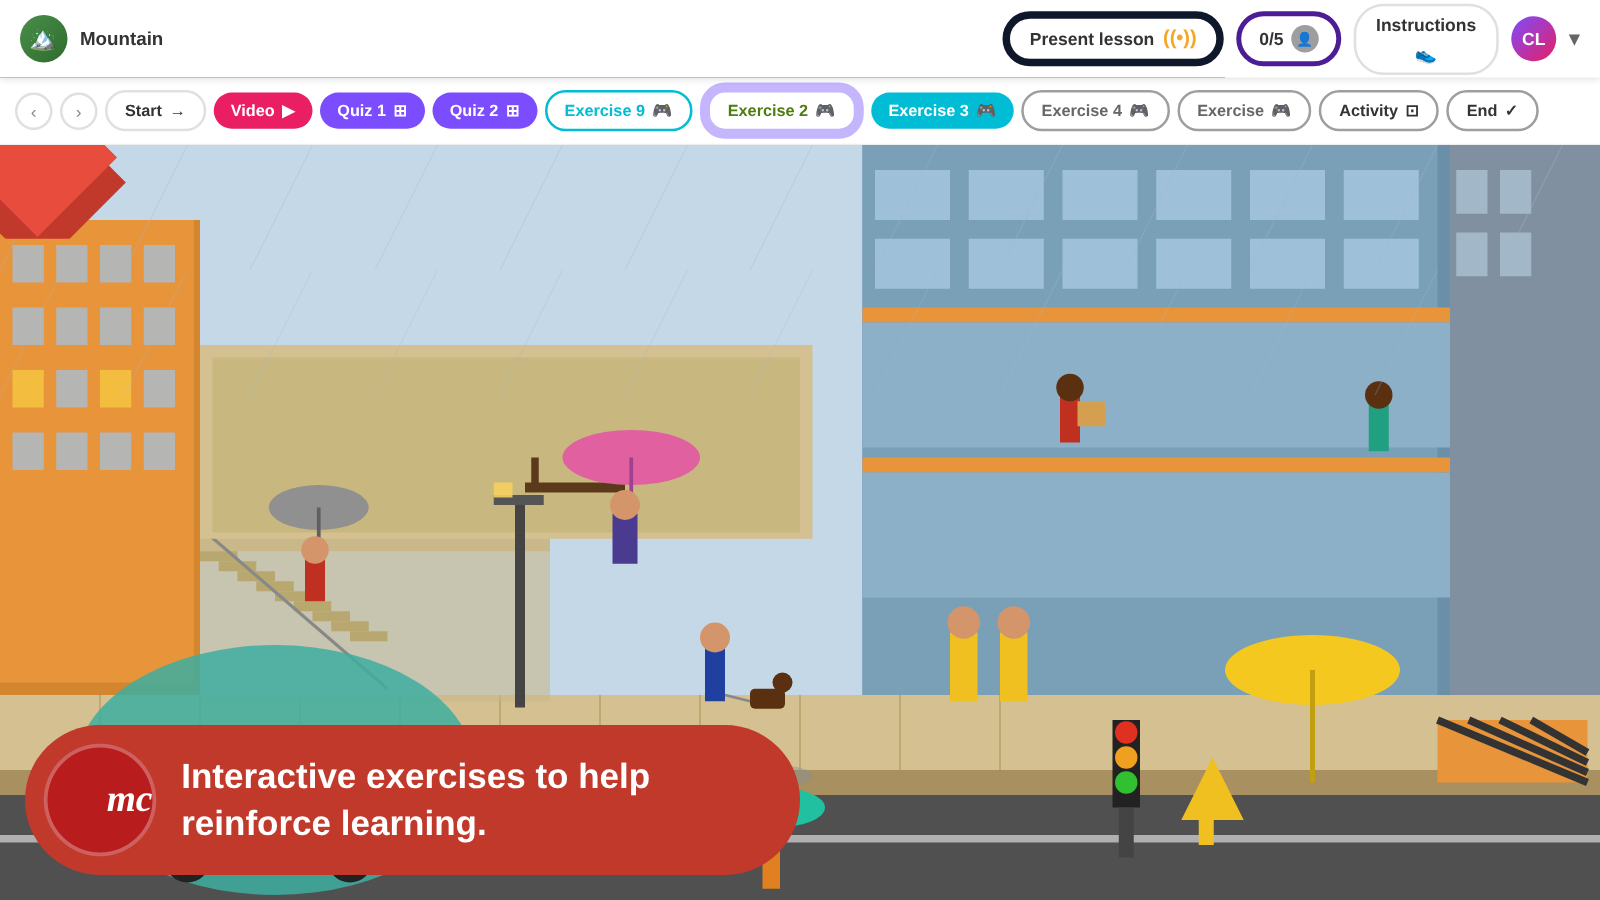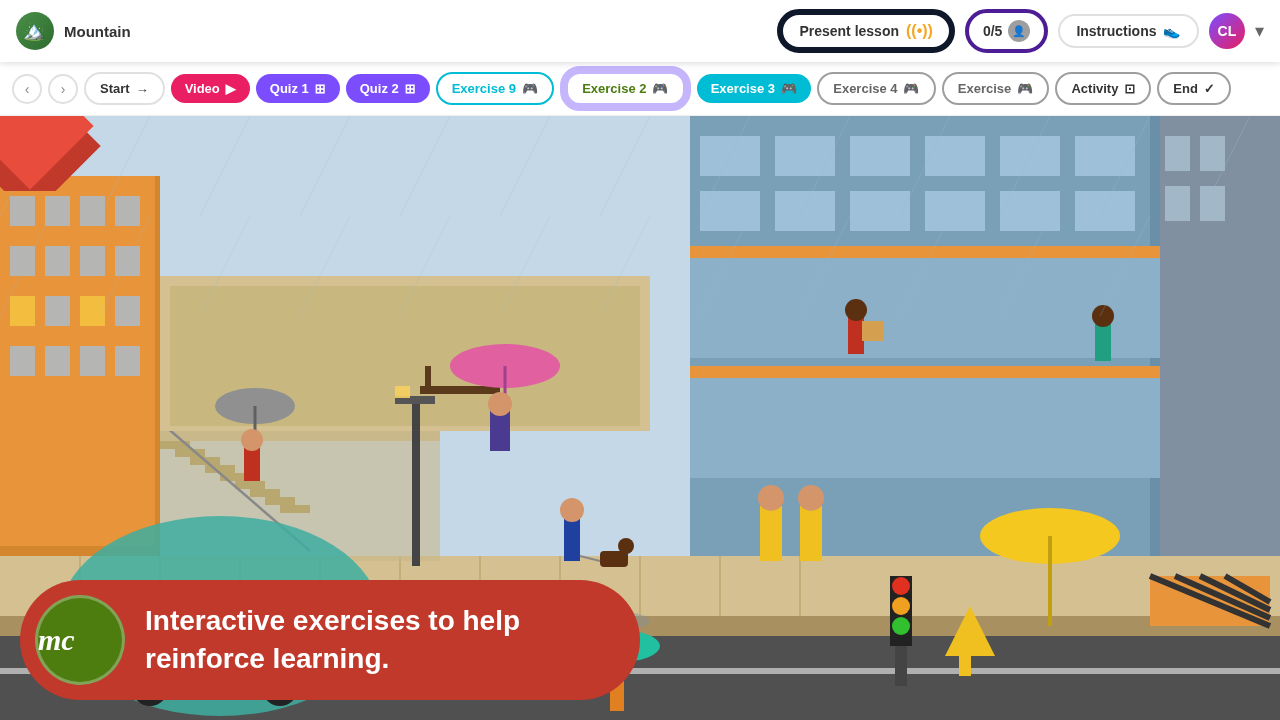--- a/index.html
+++ b/index.html
@@ -86,20 +86,21 @@
       align-items: center;
       gap: 7px;
       background: white;
       border: 2px solid #e0e0e0;
       border-radius: 24px;
       padding: 7px 16px;
       font-size: 14px;
       font-weight: 600;
       color: #333;
       cursor: pointer;
+      flex-direction: column;
     }
     .user-avatar {
       width: 36px; height: 36px;
       border-radius: 50%;
       background: linear-gradient(135deg, #7c4dff, #e91e63);
       display: flex; align-items: center; justify-content: center;
       color: white;
       font-size: 14px;
       font-weight: 700;
     }
@@ -182,23 +183,23 @@
       border-radius: 60px;
       display: flex;
       align-items: center;
       gap: 20px;
       padding: 15px 30px 15px 15px;
       z-index: 200;
     }
     .mc-logo {
       width: 90px; height: 90px;
       border-radius: 50%;
-      background: #4d7c0f;
+      background: #b91c1c;
       border: 3px solid rgba(255,255,255,0.3);
-      display: flex; align-items: center; justify-content: flex-start;
+      display: flex; align-items: center; justify-content: flex-end;
       flex-shrink: 0;
     }
     .mc-text {
       font-size: 30px;
       font-weight: 900;
       color: white;
       font-style: italic;
       font-family: serif;
     }
     .overlay-text {

